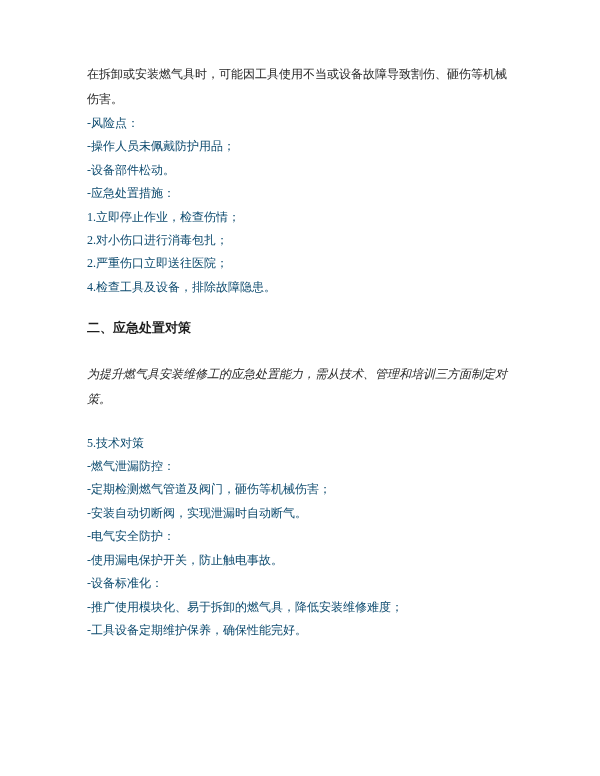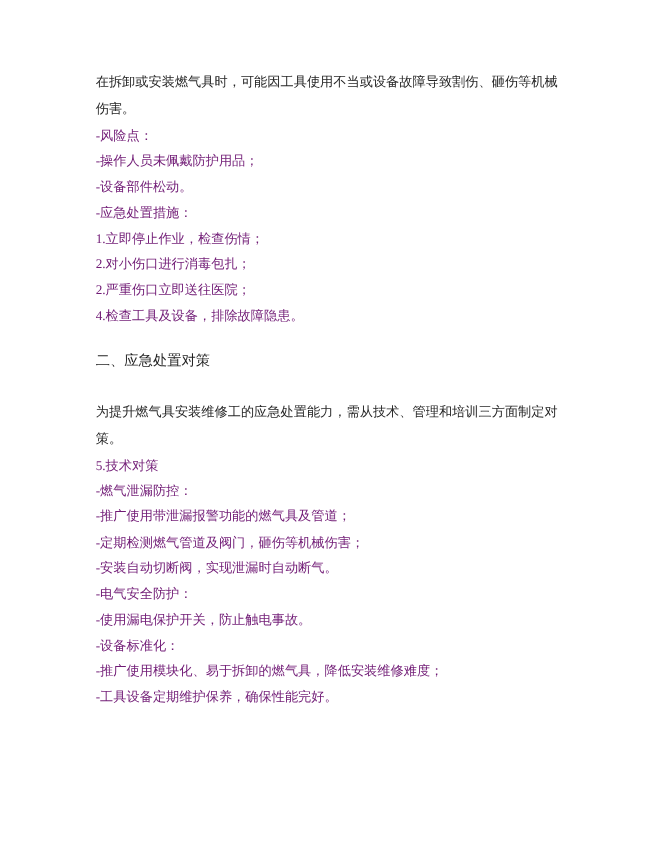--- a/index.html
+++ b/index.html
@@ -31,30 +31,32 @@
     word-break: break-all;
     overflow-wrap: anywhere;
     margin: 0;
     color: #262626;
   }
   .doc-line {
     font-size: 12px;
     line-height: 23.4px;
     white-space: nowrap;
     margin: 0;
-    color: #701a75;
+    color: #0c4a6e;
   }
   .section-heading {
     font-size: 13px;
-    font-weight: normal;
+    font-weight: bold;
     line-height: 23.4px;
     margin: 17px 0 22px 0;
     color: #1f1f1f;
   }
   .section-intro {
+    margin-bottom: 20px;
+    font-style: italic;
   }
 </style>
 </head>
 <body>
 
 <div class="doc-page">
   <div class="doc-body">
 
     <p class="para">在拆卸或安装燃气具时，可能因工具使用不当或设备故障导致割伤、砸伤等机械伤害。</p>
 
@@ -69,21 +71,20 @@
       <div class="doc-line">4.检查工具及设备，排除故障隐患。</div>
     </div>
 
     <h2 class="section-heading">二、应急处置对策</h2>
 
     <p class="para section-intro">为提升燃气具安装维修工的应急处置能力，需从技术、管理和培训三方面制定对策。</p>
 
     <div>
       <div class="doc-line">5.技术对策</div>
       <div class="doc-line">-燃气泄漏防控：</div>
-      <div class="doc-line">-推广使用带泄漏报警功能的燃气具及管道；</div>
       <div class="doc-line">-定期检测燃气管道及阀门，砸伤等机械伤害；</div>
       <div class="doc-line">-安装自动切断阀，实现泄漏时自动断气。</div>
       <div class="doc-line">-电气安全防护：</div>
       <div class="doc-line">-使用漏电保护开关，防止触电事故。</div>
       <div class="doc-line">-设备标准化：</div>
       <div class="doc-line">-推广使用模块化、易于拆卸的燃气具，降低安装维修难度；</div>
       <div class="doc-line">-工具设备定期维护保养，确保性能完好。</div>
     </div>
 
   </div>

